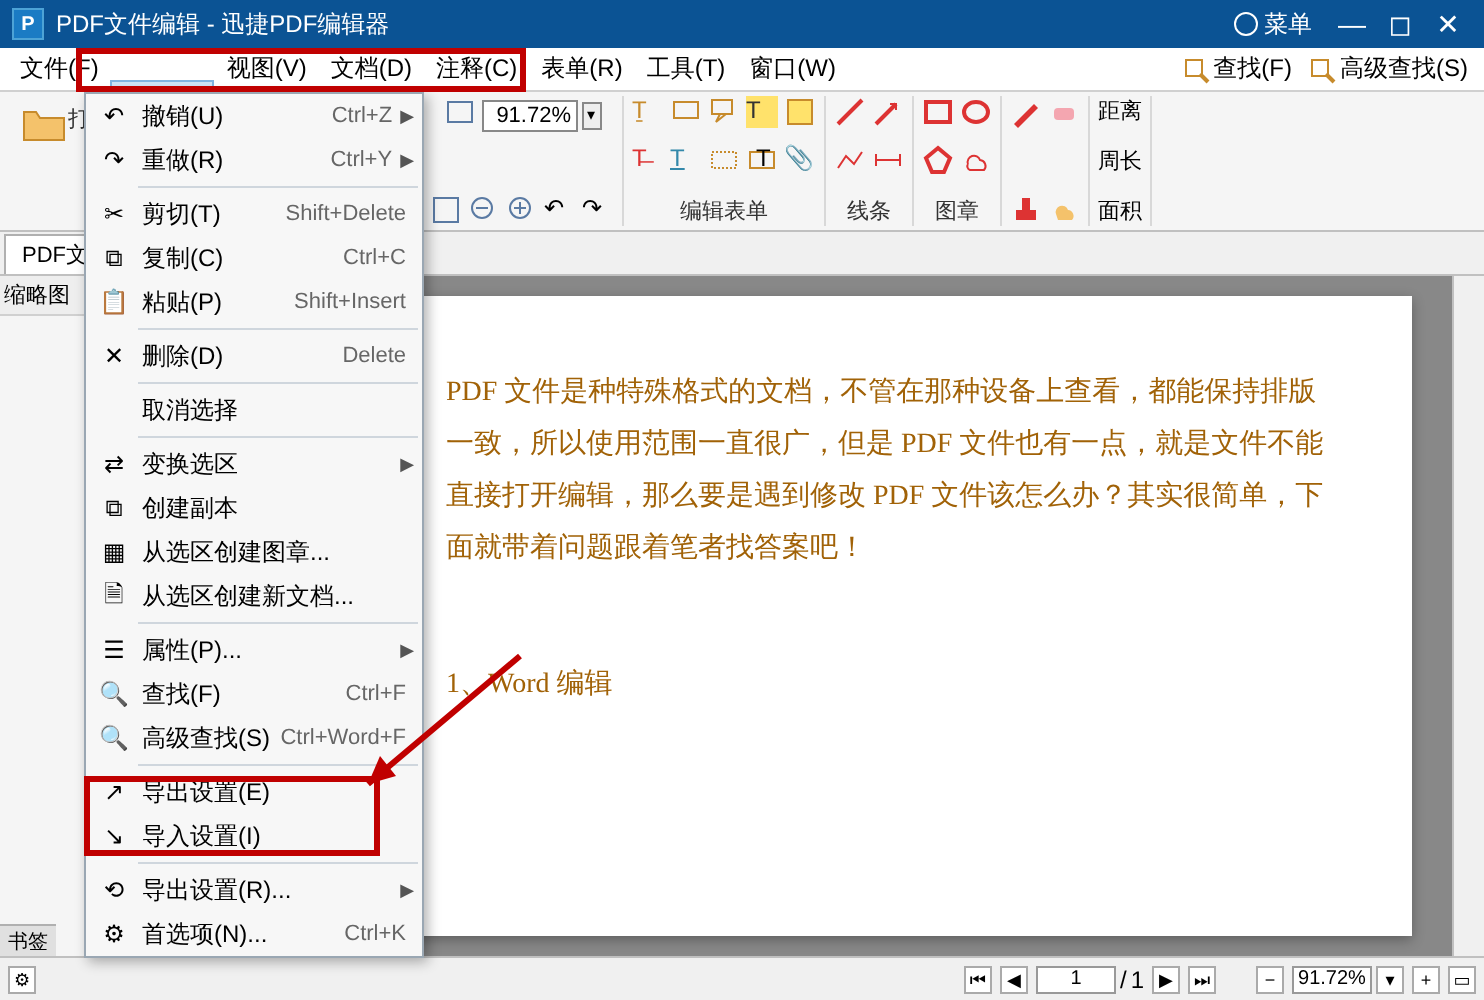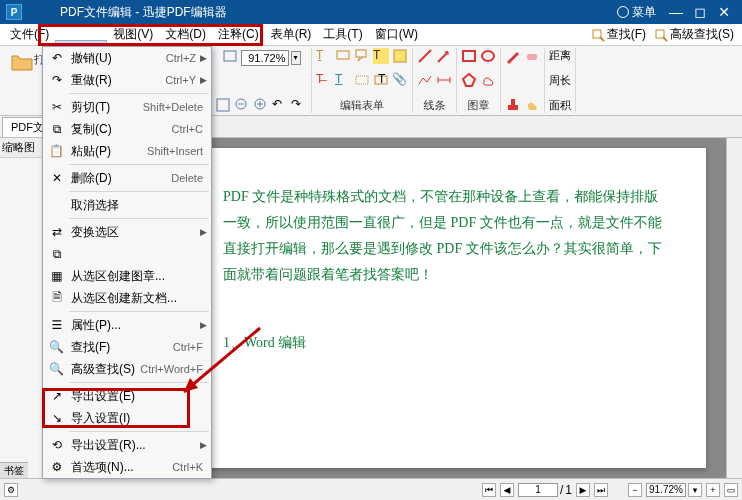--- a/index.html
+++ b/index.html
@@ -1,19 +1,19 @@
 <!DOCTYPE html>
 <html><head>
 <meta charset="utf-8">
 <style>
 *{margin:0;padding:0;box-sizing:border-box;font-family:"Microsoft YaHei",sans-serif;font-size:12px;}
 body{background:#fff;width:742px;height:500px;overflow:hidden;position:relative;}
 .titlebar{background:#0b5394;height:24px;display:flex;align-items:center;color:#fff;padding:0 6px;}
 .titlebar .logo{width:16px;height:16px;background:#1a7bc4;border:1px solid #4da3d6;margin-right:6px;display:flex;align-items:center;justify-content:center;font-weight:bold;color:#fff;font-size:10px;}
-.titlebar .title{flex:1;margin-left:32px;}
+.titlebar .title{flex:1;}
 .titlebar .menu-btn{display:flex;align-items:center;margin-right:8px;}
 .titlebar .menu-btn .circ{width:12px;height:12px;border:1px solid #fff;border-radius:50%;margin-right:3px;}
 .titlebar .winbtn{width:24px;height:20px;display:flex;align-items:center;justify-content:center;color:#fff;font-size:14px;}
 .menubar{height:22px;background:#fff;border-bottom:1px solid #d0d0d0;display:flex;align-items:center;padding:0 4px;}
 .menubar .mitem{padding:2px 6px;cursor:default;}
 .menubar .mitem.active{background:#cde3f5;border:1px solid #7fb3e0;padding:1px 5px;margin-top:32px;}
 .menubar .spacer{flex:1;}
 .menubar .rmitem{display:flex;align-items:center;padding:2px 4px;}
 .menubar .ricon{width:14px;height:14px;margin-right:2px;}
 .toolbar{height:70px;background:#f5f5f5;border-bottom:1px solid #c0c0c0;display:flex;align-items:stretch;padding:2px 0;}
@@ -30,21 +30,21 @@
 .tab{background:#fff;border:1px solid #b0b0b0;border-bottom:none;padding:2px 8px;margin-right:2px;font-size:11px;}
 .main{display:flex;height:calc(500px - 24px - 22px - 70px - 22px - 22px);}
 .sidebar{width:44px;background:#f5f5f5;border-right:1px solid #c0c0c0;}
 .sidebar .shead{font-size:11px;padding:2px;border-bottom:1px solid #d0d0d0;background:#eee;}
 .thumbs{width:125px;background:#fafafa;border-right:1px solid #c0c0c0;overflow:hidden;}
 .thumbs .thead{height:20px;background:#eee;border-bottom:1px solid #d0d0d0;}
 .thumbs .thumb{margin:8px;border:1px solid #aaa;background:#fff;height:140px;position:relative;}
 .thumbs .thumb.sel{outline:2px solid #e8a33d;}
 .doc{flex:1;background:#888;position:relative;overflow:hidden;}
 .page{position:absolute;left:20px;right:20px;top:10px;bottom:10px;background:#fff;box-shadow:0 2px 6px rgba(0,0,0,0.3);padding:36px 34px;}
-.page p{font-size:14px;line-height:26px;color:#15803d;font-family:"SimSun","Microsoft YaHei",serif;}
+.page p{font-size:14px;line-height:26px;color:#a16207;font-family:"SimSun","Microsoft YaHei",serif;}
 .page .h{font-size:14px;margin-top:42px;}
 .sidebar-r{width:16px;background:#f0f0f0;border-left:1px solid #c0c0c0;}
 .statusbar{height:22px;background:#f0f0f0;border-top:1px solid #c0c0c0;display:flex;align-items:center;padding:0 4px;gap:4px;}
 .statusbar .sitem{display:flex;align-items:center;gap:2px;}
 .statusbar input{width:40px;height:14px;font-size:10px;border:1px solid #999;text-align:center;}
 .statusbar .sep{flex:1;}
 .statusbar .sb{width:14px;height:14px;border:1px solid #aaa;background:#fff;font-size:9px;line-height:12px;text-align:center;}
 .sidetabs{position:absolute;left:0;bottom:22px;height:16px;background:#e0e0e0;border-top:1px solid #b0b0b0;font-size:10px;padding:0 4px;display:flex;align-items:center;}
 
 .dropdown{position:absolute;left:42px;top:46px;width:170px;background:#f7f7f7;border:1px solid #9aa7b3;box-shadow:2px 2px 6px rgba(0,0,0,0.3);z-index:100;}
@@ -358,20 +358,21 @@
       <span class="dlbl">取消选择</span>
     </div>
     <div class="dsep"></div>
     <div class="ditem">
       <span class="dicon">⇄</span>
       <span class="dlbl">变换选区</span>
       <span class="darrow">▶</span>
     </div>
     <div class="ditem">
       <span class="dicon">⧉</span>
+      <span class="dlbl">创建副本</span>
     </div>
     <div class="ditem">
       <span class="dicon">▦</span>
       <span class="dlbl">从选区创建图章...</span>
     </div>
     <div class="ditem">
       <span class="dicon">🗎</span>
       <span class="dlbl">从选区创建新文档...</span>
     </div>
     <div class="dsep"></div>

